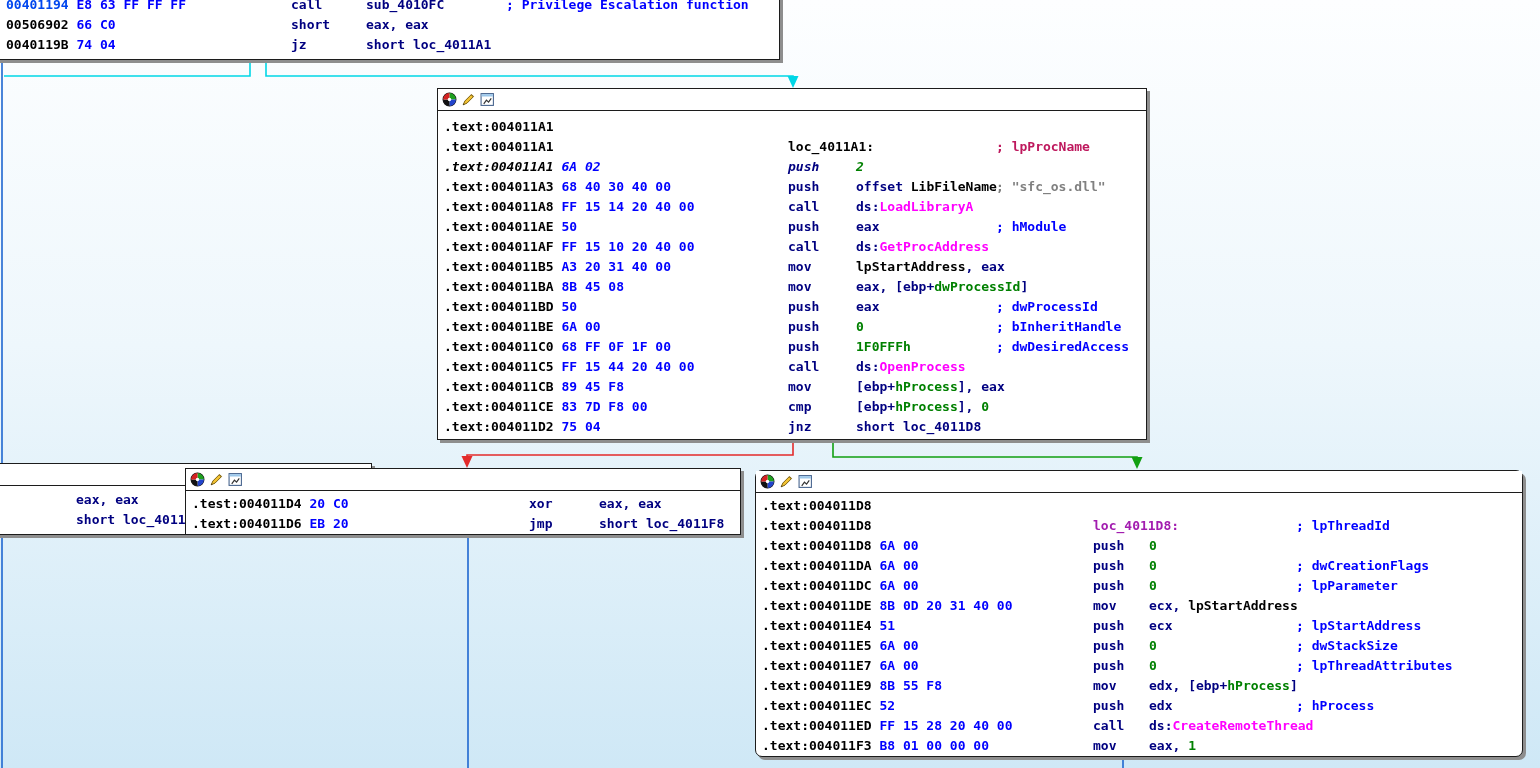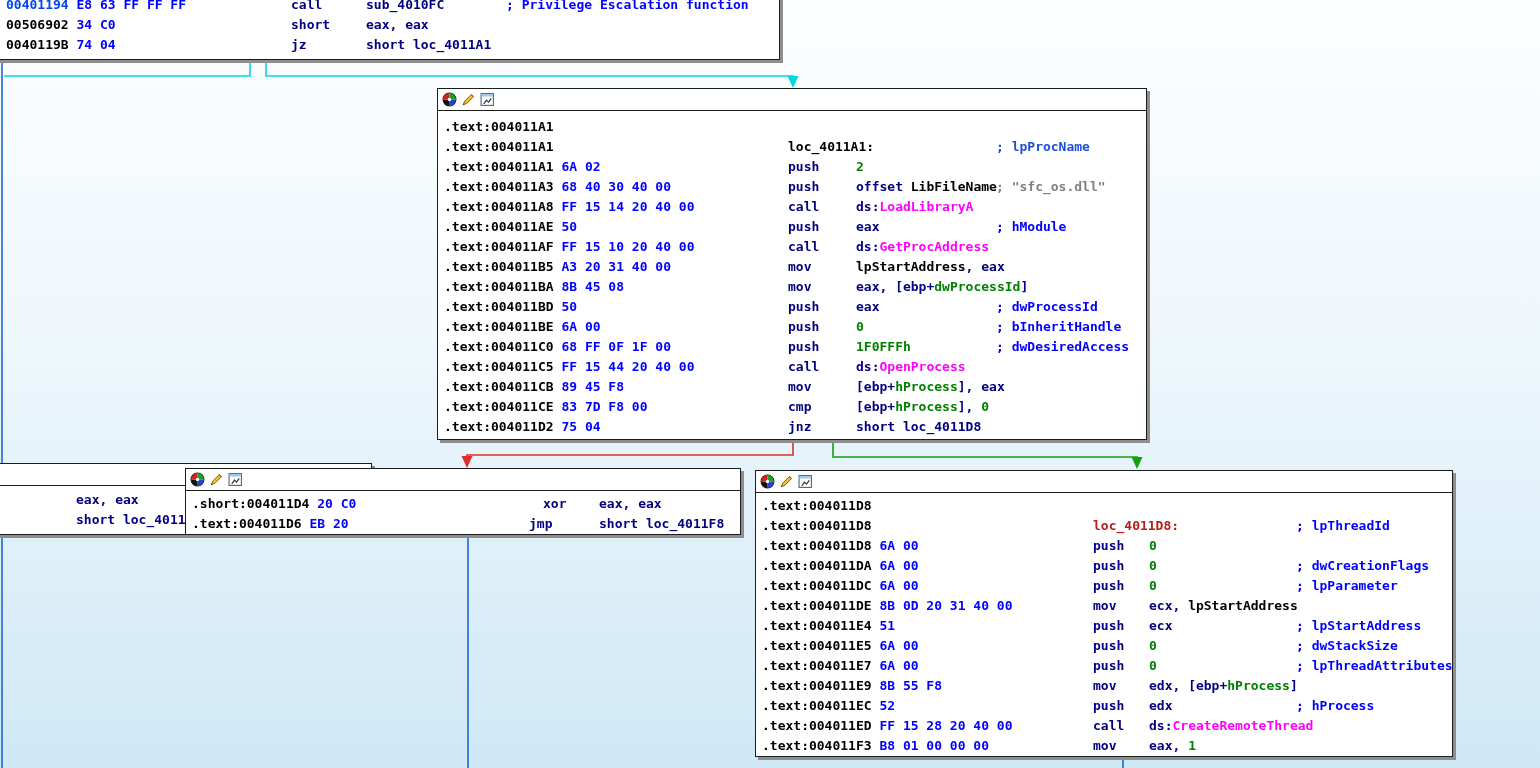--- a/index.html
+++ b/index.html
@@ -40,21 +40,21 @@
       <polygon points="461.5,456 472.5,456 467,468" fill="#e32b2b"></polygon>
       <polyline points="833,443 833,457 1137,457 1137,458" fill="none" stroke="#12a012" stroke-width="1.6"></polyline>
       <polygon points="1131.5,457 1142.5,457 1137,469" fill="#12a012"></polygon>
       <polyline points="468,536 468,768" fill="none" stroke="#1e66d0" stroke-width="1.6"></polyline>
       <polyline points="1123,758 1123,768" fill="none" stroke="#1e66d0" stroke-width="1.6"></polyline>
     </svg>
   <div id="nodes">
       <div class="block" style="left: -4px; top: -10px; width: 784px; height: 70px;">
         <div class="body" style="padding-top: 4px;">
           <div class="line" style="height: 20px;"><span class="slot" style="left: 9px;"><span style="color: rgb(0, 70, 238);">00401194</span> <span style="color: rgb(0, 0, 255);">E8 63 FF FF FF</span></span><span class="slot" style="left: 294px;"><span style="color: rgb(0, 0, 128);">call</span></span><span class="slot" style="left: 369px;"><span style="color: rgb(0, 0, 128);">sub_4010FC</span></span><span class="slot" style="left: 509px;"><span style="color: rgb(0, 0, 255);">; Privilege Escalation function</span></span></div>
-          <div class="line" style="height: 20px;"><span class="slot" style="left: 9px;"><span style="color: rgb(0, 0, 0);">00506902</span> <span style="color: rgb(0, 0, 255);">34 C0</span></span><span class="slot" style="left: 294px;"><span style="color: rgb(0, 0, 128);">short</span></span><span class="slot" style="left: 369px;"><span style="color: rgb(0, 0, 128);">eax, eax</span></span></div>
+          <div class="line" style="height: 20px;"><span class="slot" style="left: 9px;"><span style="color: rgb(0, 0, 0);">00506902</span> <span style="color: rgb(0, 0, 255);">66 C0</span></span><span class="slot" style="left: 294px;"><span style="color: rgb(0, 0, 128);">short</span></span><span class="slot" style="left: 369px;"><span style="color: rgb(0, 0, 128);">eax, eax</span></span></div>
           <div class="line" style="height: 20px;"><span class="slot" style="left: 9px;"><span style="color: rgb(0, 0, 0);">0040119B</span> <span style="color: rgb(0, 0, 255);">74 04</span></span><span class="slot" style="left: 294px;"><span style="color: rgb(0, 0, 128);">jz</span></span><span class="slot" style="left: 369px;"><span style="color: rgb(0, 0, 128);">short loc_4011A1</span></span></div>
         </div>
       </div>
       <div class="block" style="left: 437px; top: 88px; width: 710px; height: 352px;">
         <div class="titlebar">
           <span class="nicon">
             <svg width="15" height="15" viewBox="0 0 14 14">
               <circle cx="7" cy="7" r="6" fill="#ffffff" stroke="#111" stroke-width="1"></circle>
               <path d="M7 7 L7 1 A6 6 0 0 1 13 7 Z" fill="#1ea01e"></path>
               <path d="M7 7 L13 7 A6 6 0 0 1 7 13 Z" fill="#2244cc"></path>
@@ -73,22 +73,22 @@
           <span class="nicon">
             <svg width="15" height="15" viewBox="0 0 14 14">
               <rect x="1" y="1.5" width="11.5" height="11" fill="#ffffff" stroke="#44618c" stroke-width="1"></rect>
               <rect x="1.5" y="2" width="10.5" height="2.2" fill="#9cc7ea"></rect>
               <path d="M3.5 11 L6 7.5 L8 9.5 L10.5 6" fill="none" stroke="#333" stroke-width="1.1"></path>
             </svg>
           </span>
         </div>
         <div class="body" style="padding-top: 6px;">
           <div class="line" style="height: 20px;"><span class="slot" style="left: 6px;"><span style="color: rgb(0, 0, 0);">.text:004011A1</span></span></div>
-          <div class="line" style="height: 20px;"><span class="slot" style="left: 6px;"><span style="color: rgb(0, 0, 0);">.text:004011A1</span></span><span class="slot" style="left: 350px;"><span style="color: rgb(0, 0, 0);">loc_4011A1:</span></span><span class="slot" style="left: 558px;"><span style="color: #1d4ed8;">; lpProcName</span></span></div>
-          <div class="line" style="height: 20px;"><span class="slot" style="left: 6px;"><span style="color: rgb(0, 0, 0);">.text:004011A1</span> <span style="color: rgb(0, 0, 255);">6A 02</span></span><span class="slot" style="left: 350px;"><span style="color: rgb(0, 0, 128);">push</span></span><span class="slot" style="left: 418px;"><span style="color: rgb(0, 128, 0);">2</span></span></div>
+          <div class="line" style="height: 20px;"><span class="slot" style="left: 6px;"><span style="color: rgb(0, 0, 0);">.text:004011A1</span></span><span class="slot" style="left: 350px;"><span style="color: rgb(0, 0, 0);">loc_4011A1:</span></span><span class="slot" style="left: 558px;"><span style="color: #be185d;">; lpProcName</span></span></div>
+          <div class="line" style="height: 20px; font-style: italic;"><span class="slot" style="left: 6px;"><span style="color: rgb(0, 0, 0);">.text:004011A1</span> <span style="color: rgb(0, 0, 255);">6A 02</span></span><span class="slot" style="left: 350px;"><span style="color: rgb(0, 0, 128);">push</span></span><span class="slot" style="left: 418px;"><span style="color: rgb(0, 128, 0);">2</span></span></div>
           <div class="line" style="height: 20px;"><span class="slot" style="left: 6px;"><span style="color: rgb(0, 0, 0);">.text:004011A3</span> <span style="color: rgb(0, 0, 255);">68 40 30 40 00</span></span><span class="slot" style="left: 350px;"><span style="color: rgb(0, 0, 128);">push</span></span><span class="slot" style="left: 418px;"><span style="color: rgb(0, 0, 128);">offset </span><span style="color: rgb(0, 0, 0);">LibFileName</span></span><span class="slot" style="left: 558px;"><span style="color: rgb(128, 128, 128);">; "sfc_os.dll"</span></span></div>
           <div class="line" style="height: 20px;"><span class="slot" style="left: 6px;"><span style="color: rgb(0, 0, 0);">.text:004011A8</span> <span style="color: rgb(0, 0, 255);">FF 15 14 20 40 00</span></span><span class="slot" style="left: 350px;"><span style="color: rgb(0, 0, 128);">call</span></span><span class="slot" style="left: 418px;"><span style="color: rgb(0, 0, 128);">ds:</span><span style="color: rgb(255, 0, 255);">LoadLibraryA</span></span></div>
           <div class="line" style="height: 20px;"><span class="slot" style="left: 6px;"><span style="color: rgb(0, 0, 0);">.text:004011AE</span> <span style="color: rgb(0, 0, 255);">50</span></span><span class="slot" style="left: 350px;"><span style="color: rgb(0, 0, 128);">push</span></span><span class="slot" style="left: 418px;"><span style="color: rgb(0, 0, 128);">eax</span></span><span class="slot" style="left: 558px;"><span style="color: rgb(0, 0, 255);">; hModule</span></span></div>
           <div class="line" style="height: 20px;"><span class="slot" style="left: 6px;"><span style="color: rgb(0, 0, 0);">.text:004011AF</span> <span style="color: rgb(0, 0, 255);">FF 15 10 20 40 00</span></span><span class="slot" style="left: 350px;"><span style="color: rgb(0, 0, 128);">call</span></span><span class="slot" style="left: 418px;"><span style="color: rgb(0, 0, 128);">ds:</span><span style="color: rgb(255, 0, 255);">GetProcAddress</span></span></div>
           <div class="line" style="height: 20px;"><span class="slot" style="left: 6px;"><span style="color: rgb(0, 0, 0);">.text:004011B5</span> <span style="color: rgb(0, 0, 255);">A3 20 31 40 00</span></span><span class="slot" style="left: 350px;"><span style="color: rgb(0, 0, 128);">mov</span></span><span class="slot" style="left: 418px;"><span style="color: rgb(0, 0, 0);">lpStartAddress</span><span style="color: rgb(0, 0, 128);">, eax</span></span></div>
           <div class="line" style="height: 20px;"><span class="slot" style="left: 6px;"><span style="color: rgb(0, 0, 0);">.text:004011BA</span> <span style="color: rgb(0, 0, 255);">8B 45 08</span></span><span class="slot" style="left: 350px;"><span style="color: rgb(0, 0, 128);">mov</span></span><span class="slot" style="left: 418px;"><span style="color: rgb(0, 0, 128);">eax, [ebp+</span><span style="color: rgb(0, 128, 0);">dwProcessId</span><span style="color: rgb(0, 0, 128);">]</span></span></div>
           <div class="line" style="height: 20px;"><span class="slot" style="left: 6px;"><span style="color: rgb(0, 0, 0);">.text:004011BD</span> <span style="color: rgb(0, 0, 255);">50</span></span><span class="slot" style="left: 350px;"><span style="color: rgb(0, 0, 128);">push</span></span><span class="slot" style="left: 418px;"><span style="color: rgb(0, 0, 128);">eax</span></span><span class="slot" style="left: 558px;"><span style="color: rgb(0, 0, 255);">; dwProcessId</span></span></div>
           <div class="line" style="height: 20px;"><span class="slot" style="left: 6px;"><span style="color: rgb(0, 0, 0);">.text:004011BE</span> <span style="color: rgb(0, 0, 255);">6A 00</span></span><span class="slot" style="left: 350px;"><span style="color: rgb(0, 0, 128);">push</span></span><span class="slot" style="left: 418px;"><span style="color: rgb(0, 128, 0);">0</span></span><span class="slot" style="left: 558px;"><span style="color: rgb(0, 0, 255);">; bInheritHandle</span></span></div>
           <div class="line" style="height: 20px;"><span class="slot" style="left: 6px;"><span style="color: rgb(0, 0, 0);">.text:004011C0</span> <span style="color: rgb(0, 0, 255);">68 FF 0F 1F 00</span></span><span class="slot" style="left: 350px;"><span style="color: rgb(0, 0, 128);">push</span></span><span class="slot" style="left: 418px;"><span style="color: rgb(0, 128, 0);">1F0FFFh</span></span><span class="slot" style="left: 558px;"><span style="color: rgb(0, 0, 255);">; dwDesiredAccess</span></span></div>
           <div class="line" style="height: 20px;"><span class="slot" style="left: 6px;"><span style="color: rgb(0, 0, 0);">.text:004011C5</span> <span style="color: rgb(0, 0, 255);">FF 15 44 20 40 00</span></span><span class="slot" style="left: 350px;"><span style="color: rgb(0, 0, 128);">call</span></span><span class="slot" style="left: 418px;"><span style="color: rgb(0, 0, 128);">ds:</span><span style="color: rgb(255, 0, 255);">OpenProcess</span></span></div>
@@ -125,25 +125,25 @@
           </span>
           <span class="nicon">
             <svg width="15" height="15" viewBox="0 0 14 14">
               <rect x="1" y="1.5" width="11.5" height="11" fill="#ffffff" stroke="#44618c" stroke-width="1"></rect>
               <rect x="1.5" y="2" width="10.5" height="2.2" fill="#9cc7ea"></rect>
               <path d="M3.5 11 L6 7.5 L8 9.5 L10.5 6" fill="none" stroke="#333" stroke-width="1.1"></path>
             </svg>
           </span>
         </div>
         <div class="body" style="padding-top: 3px;">
-          <div class="line" style="height: 20px;"><span class="slot" style="left: 6px;"><span style="color: rgb(0, 0, 0);">.short:004011D4</span> <span style="color: rgb(0, 0, 255);">20 C0</span></span><span class="slot" style="left: 357px;"><span style="color: rgb(0, 0, 128);">xor</span></span><span class="slot" style="left: 413px;"><span style="color: rgb(0, 0, 128);">eax, eax</span></span></div>
+          <div class="line" style="height: 20px;"><span class="slot" style="left: 6px;"><span style="color: rgb(0, 0, 0);">.test:004011D4</span> <span style="color: rgb(0, 0, 255);">20 C0</span></span><span class="slot" style="left: 343px;"><span style="color: rgb(0, 0, 128);">xor</span></span><span class="slot" style="left: 413px;"><span style="color: rgb(0, 0, 128);">eax, eax</span></span></div>
           <div class="line" style="height: 20px;"><span class="slot" style="left: 6px;"><span style="color: rgb(0, 0, 0);">.text:004011D6</span> <span style="color: rgb(0, 0, 255);">EB 20</span></span><span class="slot" style="left: 343px;"><span style="color: rgb(0, 0, 128);">jmp</span></span><span class="slot" style="left: 413px;"><span style="color: rgb(0, 0, 128);">short loc_4011F8</span></span></div>
         </div>
       </div>
-      <div class="block" style="left: 755px; top: 470px; width: 698px; height: 287px;">
+      <div class="block" style="left: 755px; top: 470px; width: 768px; height: 287px; border-radius: 7px;">
         <div class="titlebar">
           <span class="nicon">
             <svg width="15" height="15" viewBox="0 0 14 14">
               <circle cx="7" cy="7" r="6" fill="#ffffff" stroke="#111" stroke-width="1"></circle>
               <path d="M7 7 L7 1 A6 6 0 0 1 13 7 Z" fill="#1ea01e"></path>
               <path d="M7 7 L13 7 A6 6 0 0 1 7 13 Z" fill="#2244cc"></path>
               <path d="M7 7 L7 13 A6 6 0 0 1 1 7 Z" fill="#111111"></path>
               <path d="M7 7 L1 7 A6 6 0 0 1 7 1 Z" fill="#d42222"></path>
               <circle cx="7" cy="7" r="1.6" fill="#ffffff"></circle>
             </svg>
@@ -158,21 +158,21 @@
           <span class="nicon">
             <svg width="15" height="15" viewBox="0 0 14 14">
               <rect x="1" y="1.5" width="11.5" height="11" fill="#ffffff" stroke="#44618c" stroke-width="1"></rect>
               <rect x="1.5" y="2" width="10.5" height="2.2" fill="#9cc7ea"></rect>
               <path d="M3.5 11 L6 7.5 L8 9.5 L10.5 6" fill="none" stroke="#333" stroke-width="1.1"></path>
             </svg>
           </span>
         </div>
         <div class="body" style="padding-top: 3px;">
           <div class="line" style="height: 20px;"><span class="slot" style="left: 6px;"><span style="color: rgb(0, 0, 0);">.text:004011D8</span></span></div>
-          <div class="line" style="height: 20px;"><span class="slot" style="left: 6px;"><span style="color: rgb(0, 0, 0);">.text:004011D8</span></span><span class="slot" style="left: 337px;"><span style="color: #b91c1c;">loc_4011D8:</span></span><span class="slot" style="left: 540px;"><span style="color: rgb(0, 0, 255);">; lpThreadId</span></span></div>
+          <div class="line" style="height: 20px;"><span class="slot" style="left: 6px;"><span style="color: rgb(0, 0, 0);">.text:004011D8</span></span><span class="slot" style="left: 337px;"><span style="color: #a21caf;">loc_4011D8:</span></span><span class="slot" style="left: 540px;"><span style="color: rgb(0, 0, 255);">; lpThreadId</span></span></div>
           <div class="line" style="height: 20px;"><span class="slot" style="left: 6px;"><span style="color: rgb(0, 0, 0);">.text:004011D8</span> <span style="color: rgb(0, 0, 255);">6A 00</span></span><span class="slot" style="left: 337px;"><span style="color: rgb(0, 0, 128);">push</span></span><span class="slot" style="left: 393px;"><span style="color: rgb(0, 128, 0);">0</span></span></div>
           <div class="line" style="height: 20px;"><span class="slot" style="left: 6px;"><span style="color: rgb(0, 0, 0);">.text:004011DA</span> <span style="color: rgb(0, 0, 255);">6A 00</span></span><span class="slot" style="left: 337px;"><span style="color: rgb(0, 0, 128);">push</span></span><span class="slot" style="left: 393px;"><span style="color: rgb(0, 128, 0);">0</span></span><span class="slot" style="left: 540px;"><span style="color: rgb(0, 0, 255);">; dwCreationFlags</span></span></div>
           <div class="line" style="height: 20px;"><span class="slot" style="left: 6px;"><span style="color: rgb(0, 0, 0);">.text:004011DC</span> <span style="color: rgb(0, 0, 255);">6A 00</span></span><span class="slot" style="left: 337px;"><span style="color: rgb(0, 0, 128);">push</span></span><span class="slot" style="left: 393px;"><span style="color: rgb(0, 128, 0);">0</span></span><span class="slot" style="left: 540px;"><span style="color: rgb(0, 0, 255);">; lpParameter</span></span></div>
           <div class="line" style="height: 20px;"><span class="slot" style="left: 6px;"><span style="color: rgb(0, 0, 0);">.text:004011DE</span> <span style="color: rgb(0, 0, 255);">8B 0D 20 31 40 00</span></span><span class="slot" style="left: 337px;"><span style="color: rgb(0, 0, 128);">mov</span></span><span class="slot" style="left: 393px;"><span style="color: rgb(0, 0, 128);">ecx, </span><span style="color: rgb(0, 0, 0);">lpStartAddress</span></span></div>
           <div class="line" style="height: 20px;"><span class="slot" style="left: 6px;"><span style="color: rgb(0, 0, 0);">.text:004011E4</span> <span style="color: rgb(0, 0, 255);">51</span></span><span class="slot" style="left: 337px;"><span style="color: rgb(0, 0, 128);">push</span></span><span class="slot" style="left: 393px;"><span style="color: rgb(0, 0, 128);">ecx</span></span><span class="slot" style="left: 540px;"><span style="color: rgb(0, 0, 255);">; lpStartAddress</span></span></div>
           <div class="line" style="height: 20px;"><span class="slot" style="left: 6px;"><span style="color: rgb(0, 0, 0);">.text:004011E5</span> <span style="color: rgb(0, 0, 255);">6A 00</span></span><span class="slot" style="left: 337px;"><span style="color: rgb(0, 0, 128);">push</span></span><span class="slot" style="left: 393px;"><span style="color: rgb(0, 128, 0);">0</span></span><span class="slot" style="left: 540px;"><span style="color: rgb(0, 0, 255);">; dwStackSize</span></span></div>
           <div class="line" style="height: 20px;"><span class="slot" style="left: 6px;"><span style="color: rgb(0, 0, 0);">.text:004011E7</span> <span style="color: rgb(0, 0, 255);">6A 00</span></span><span class="slot" style="left: 337px;"><span style="color: rgb(0, 0, 128);">push</span></span><span class="slot" style="left: 393px;"><span style="color: rgb(0, 128, 0);">0</span></span><span class="slot" style="left: 540px;"><span style="color: rgb(0, 0, 255);">; lpThreadAttributes</span></span></div>
           <div class="line" style="height: 20px;"><span class="slot" style="left: 6px;"><span style="color: rgb(0, 0, 0);">.text:004011E9</span> <span style="color: rgb(0, 0, 255);">8B 55 F8</span></span><span class="slot" style="left: 337px;"><span style="color: rgb(0, 0, 128);">mov</span></span><span class="slot" style="left: 393px;"><span style="color: rgb(0, 0, 128);">edx, [ebp+</span><span style="color: rgb(0, 128, 0);">hProcess</span><span style="color: rgb(0, 0, 128);">]</span></span></div>
           <div class="line" style="height: 20px;"><span class="slot" style="left: 6px;"><span style="color: rgb(0, 0, 0);">.text:004011EC</span> <span style="color: rgb(0, 0, 255);">52</span></span><span class="slot" style="left: 337px;"><span style="color: rgb(0, 0, 128);">push</span></span><span class="slot" style="left: 393px;"><span style="color: rgb(0, 0, 128);">edx</span></span><span class="slot" style="left: 540px;"><span style="color: rgb(0, 0, 255);">; hProcess</span></span></div>
           <div class="line" style="height: 20px;"><span class="slot" style="left: 6px;"><span style="color: rgb(0, 0, 0);">.text:004011ED</span> <span style="color: rgb(0, 0, 255);">FF 15 28 20 40 00</span></span><span class="slot" style="left: 337px;"><span style="color: rgb(0, 0, 128);">call</span></span><span class="slot" style="left: 393px;"><span style="color: rgb(0, 0, 128);">ds:</span><span style="color: rgb(255, 0, 255);">CreateRemoteThread</span></span></div>

